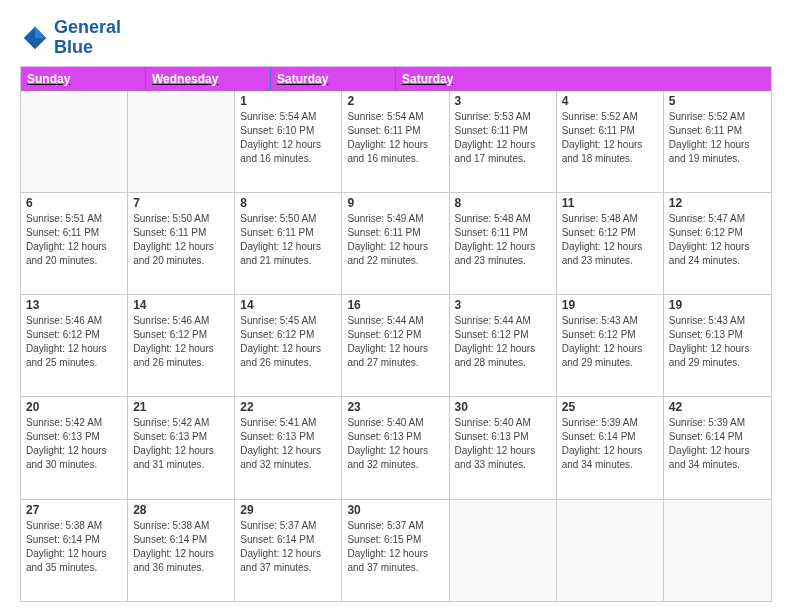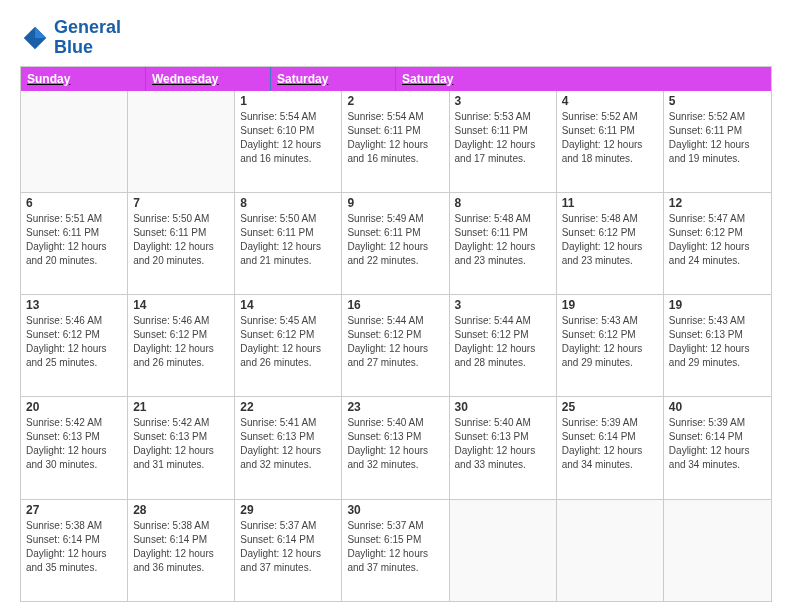--- a/index.html
+++ b/index.html
@@ -240,21 +240,21 @@
           </div>
           <div class="cal-cell">
             <div class="day-num">30</div>
             <div class="day-info">Sunrise: 5:40 AM<br>Sunset: 6:13 PM<br>Daylight: 12 hours and 33 minutes.</div>
           </div>
           <div class="cal-cell">
             <div class="day-num">25</div>
             <div class="day-info">Sunrise: 5:39 AM<br>Sunset: 6:14 PM<br>Daylight: 12 hours and 34 minutes.</div>
           </div>
           <div class="cal-cell">
-            <div class="day-num">40</div>
+            <div class="day-num">42</div>
             <div class="day-info">Sunrise: 5:39 AM<br>Sunset: 6:14 PM<br>Daylight: 12 hours and 34 minutes.</div>
           </div>
         </div>
         <div class="cal-row">
           <div class="cal-cell">
             <div class="day-num">27</div>
             <div class="day-info">Sunrise: 5:38 AM<br>Sunset: 6:14 PM<br>Daylight: 12 hours and 35 minutes.</div>
           </div>
           <div class="cal-cell">
             <div class="day-num">28</div>

